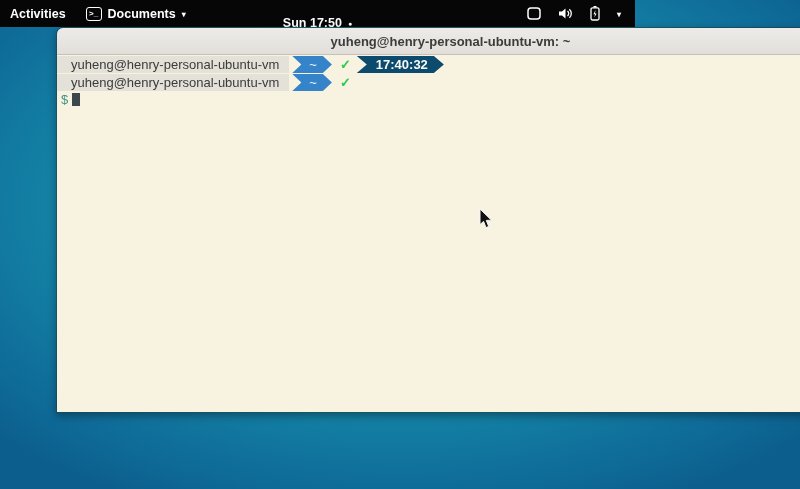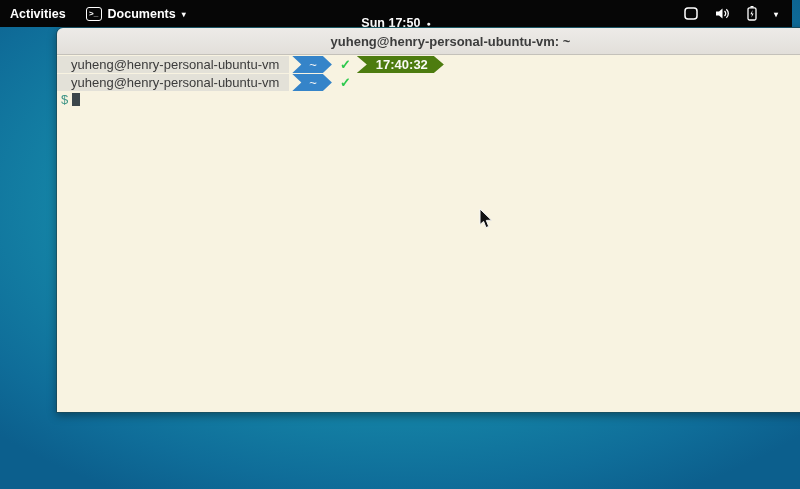--- a/index.html
+++ b/index.html
@@ -6,21 +6,21 @@
   html, body { width: 800px; height: 489px; overflow: hidden; }
   body {
     font-family: "Liberation Sans", sans-serif;
     background:
       radial-gradient(ellipse 560px 330px at 50% 42%, #1aab94 0%, #169b9b 38%, #1482a5 62%, #0f6d99 85%, #0c5f8d 100%);
     position: relative;
   }
 
   
   .topbar {
-    position: absolute; left: 0; top: 0; width: 792px; height: 27px;
+    position: absolute; left: 0; top: 0; width: 635px; height: 27px;
     background: #060606; color: #fff;
     display: flex; align-items: center;
     font-size: 12.5px; font-weight: 700;
   }
   .activities { padding: 0 12px 0 10px; cursor: pointer; }
   .appmenu { display: flex; align-items: center; gap: 6px; padding: 0 8px; cursor: pointer; }
   .term-icon {
     width: 16px; height: 14px; border: 1px solid #fff; border-radius: 3px;
     font-size: 8px; line-height: 11px; text-align: center; font-weight: 700;
     color: #fff;
@@ -82,21 +82,21 @@
     background: #e3e1d8; color: #3b3b3b;
     padding: 0 10px 0 14px; line-height: 17px;
   }
   .seg-path {
     background: #3584c9; color: #f5f5f5;
     padding: 0 15px 0 17px; line-height: 17px; margin-left: 3px;
     clip-path: polygon(0 0, calc(100% - 9px) 0, 100% 50%, calc(100% - 9px) 100%, 0 100%, 9px 50%);
   }
   .status-ok { color: #2ec94e; font-weight: 700; line-height: 17px; margin-left: 8px; }
   .seg-time {
-    background: #4d7c0f; color: #fafaf5; font-weight: 700;
+    background: #0c4a6e; color: #fafaf5; font-weight: 700;
     padding: 0 16px 0 19px; line-height: 17px; margin-left: 6px;
     clip-path: polygon(0 0, calc(100% - 10px) 0, 100% 50%, calc(100% - 10px) 100%, 0 100%, 10px 50%);
   }
   .dollar { color: #3f9587; }
   .cmd { color: #99a11c; }
   .ls-out { color: #2e9cab; }
   .cursor-block {
     display: inline-block; width: 8px; height: 13px;
     background: #3c464b; vertical-align: -2px;
   }

